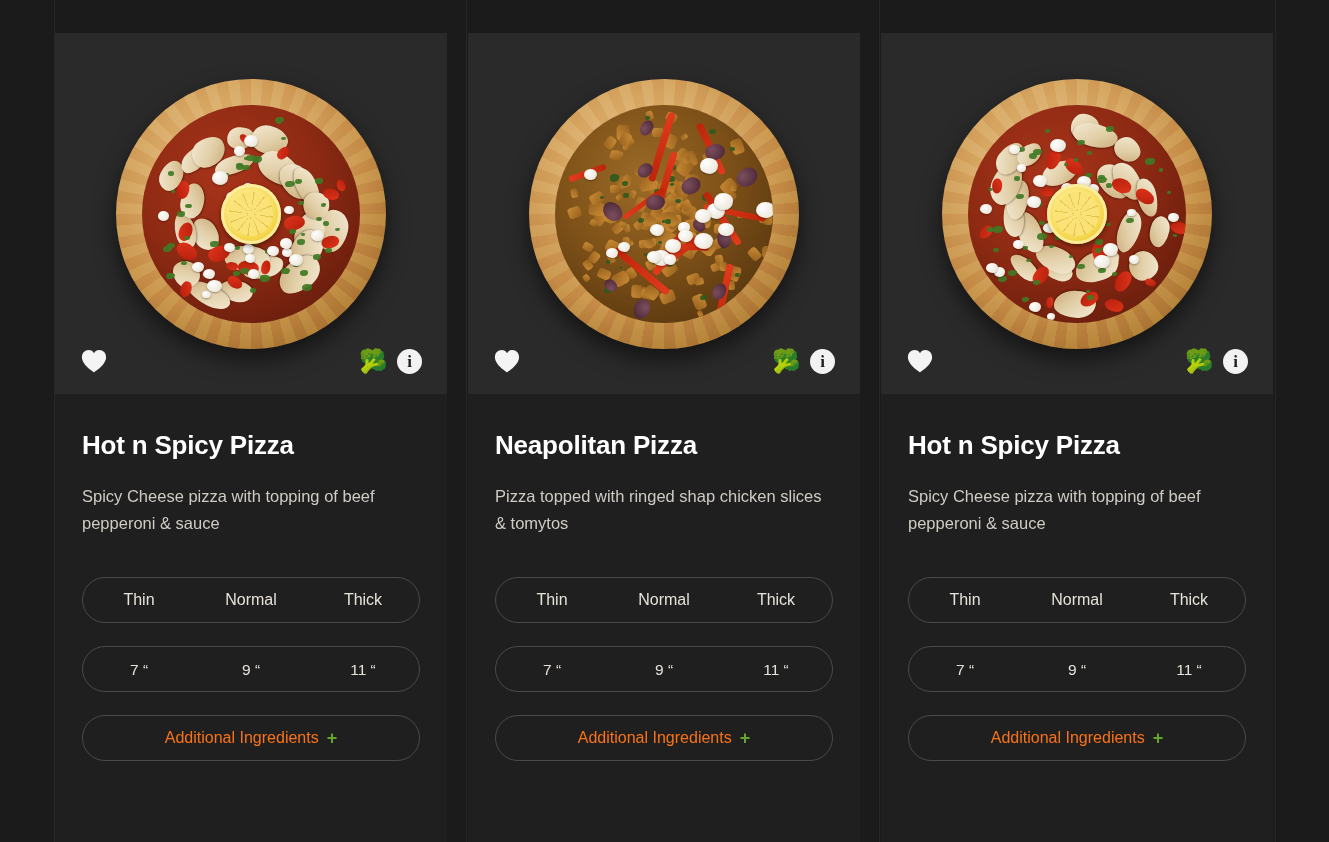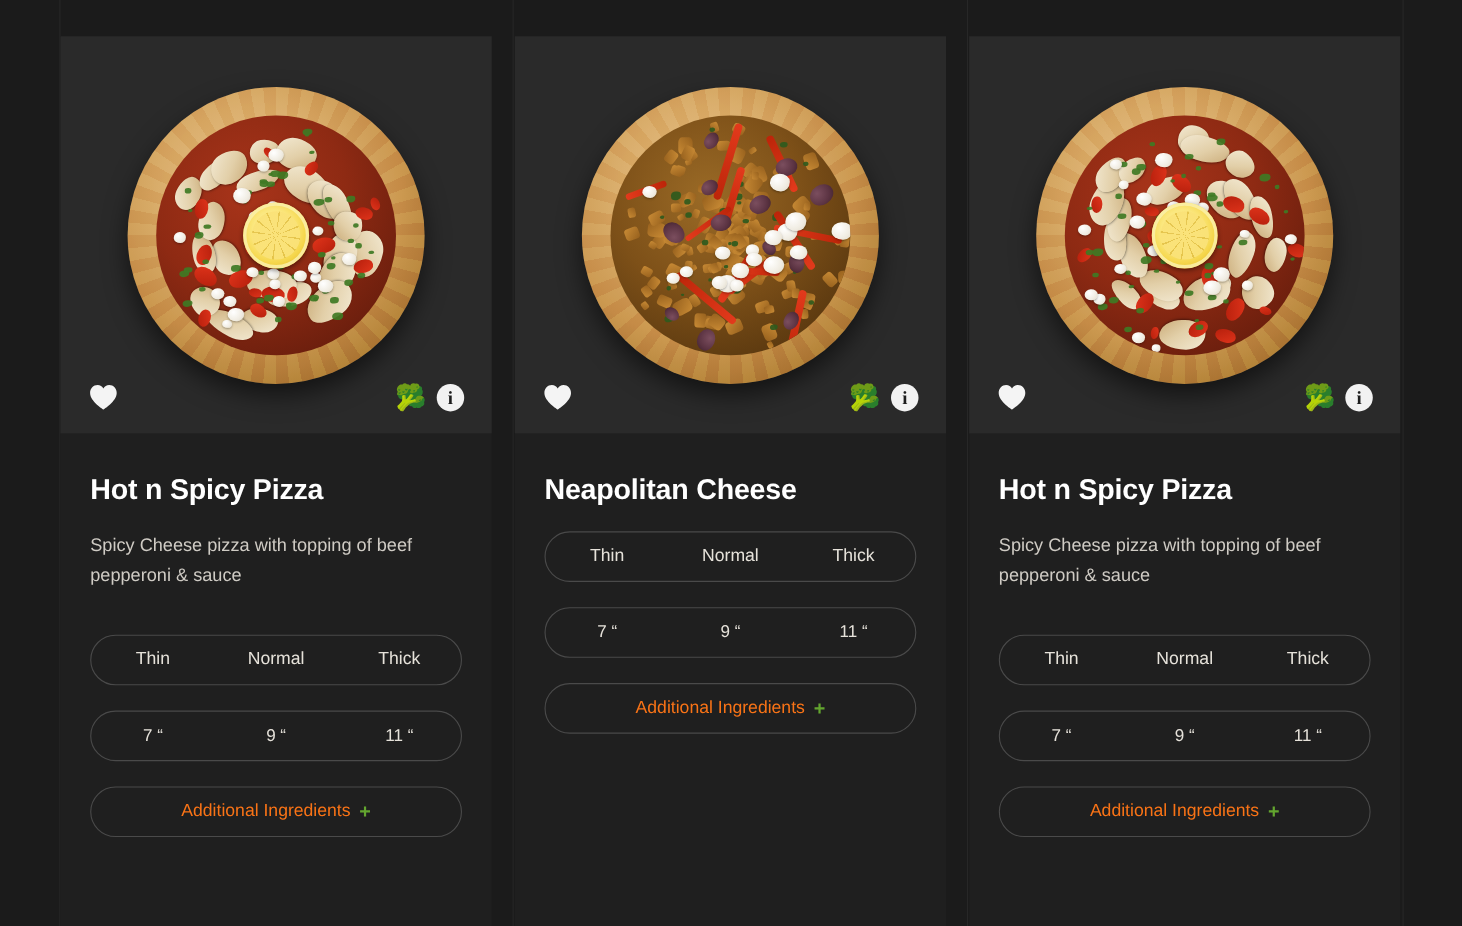--- a/index.html
+++ b/index.html
@@ -692,21 +692,22 @@
           </svg>
         </span>
         <span class="right-icons">
           <span class="broccoli">🥦</span>
           <span class="info-btn">i</span>
         </span>
       </div>
     </div>
 
     <div class="card-body">
-      <div class="card-title">Neapolitan Cheese</div>
+      <div class="card-title">Neapolitan Pizza</div>
+      <div class="card-desc">Pizza topped with ringed shap chicken slices &amp; tomytos</div>
 
       <div class="pill pill-crust">
             <span class="pill-opt">Thin</span>
             <span class="pill-opt">Normal</span>
             <span class="pill-opt">Thick</span>
           </div>
       <div class="pill pill-size">
             <span class="pill-opt">7 “</span>
             <span class="pill-opt">9 “</span>
             <span class="pill-opt">11 “</span>

